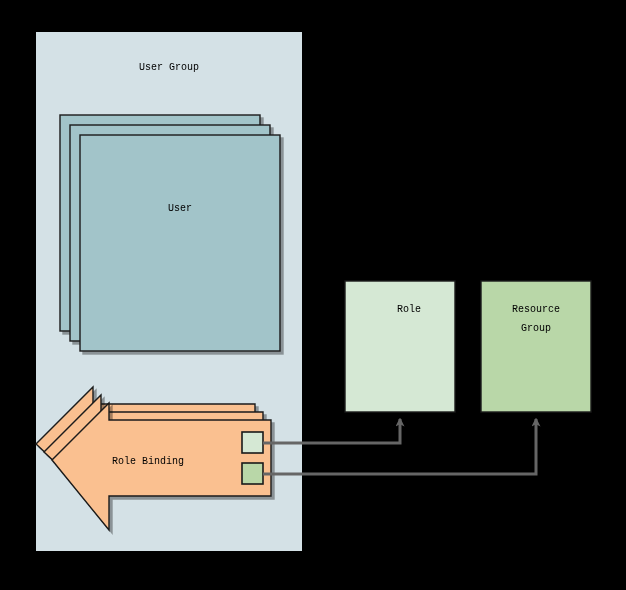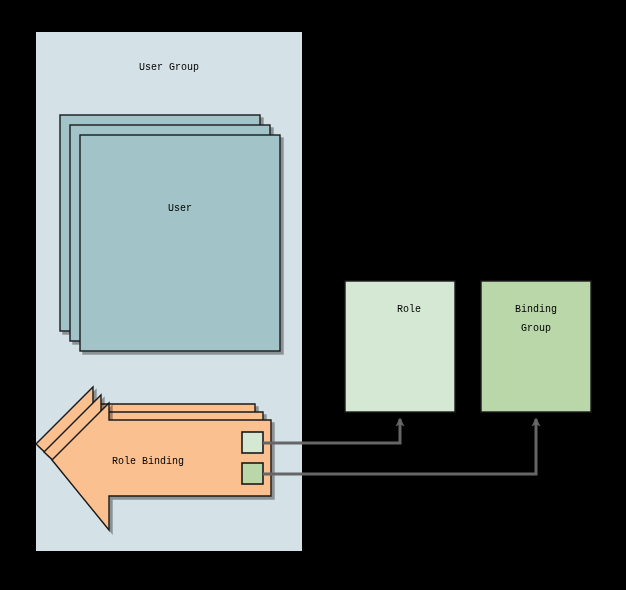--- a/index.html
+++ b/index.html
@@ -100,14 +100,14 @@
 </svg>
 
 <div class="node-label" id="user-group-label">User Group</div>
 
 <div class="node-label" id="user-label">User</div>
 
 <div class="node-label" id="role-binding-label">Role Binding</div>
 
 <div class="node-label" id="role-label">Role</div>
 
-<div class="node-label" id="resource-group-label">Binding
+<div class="node-label" id="resource-group-label">Resource
 Group</div>
 
 </body></html>

